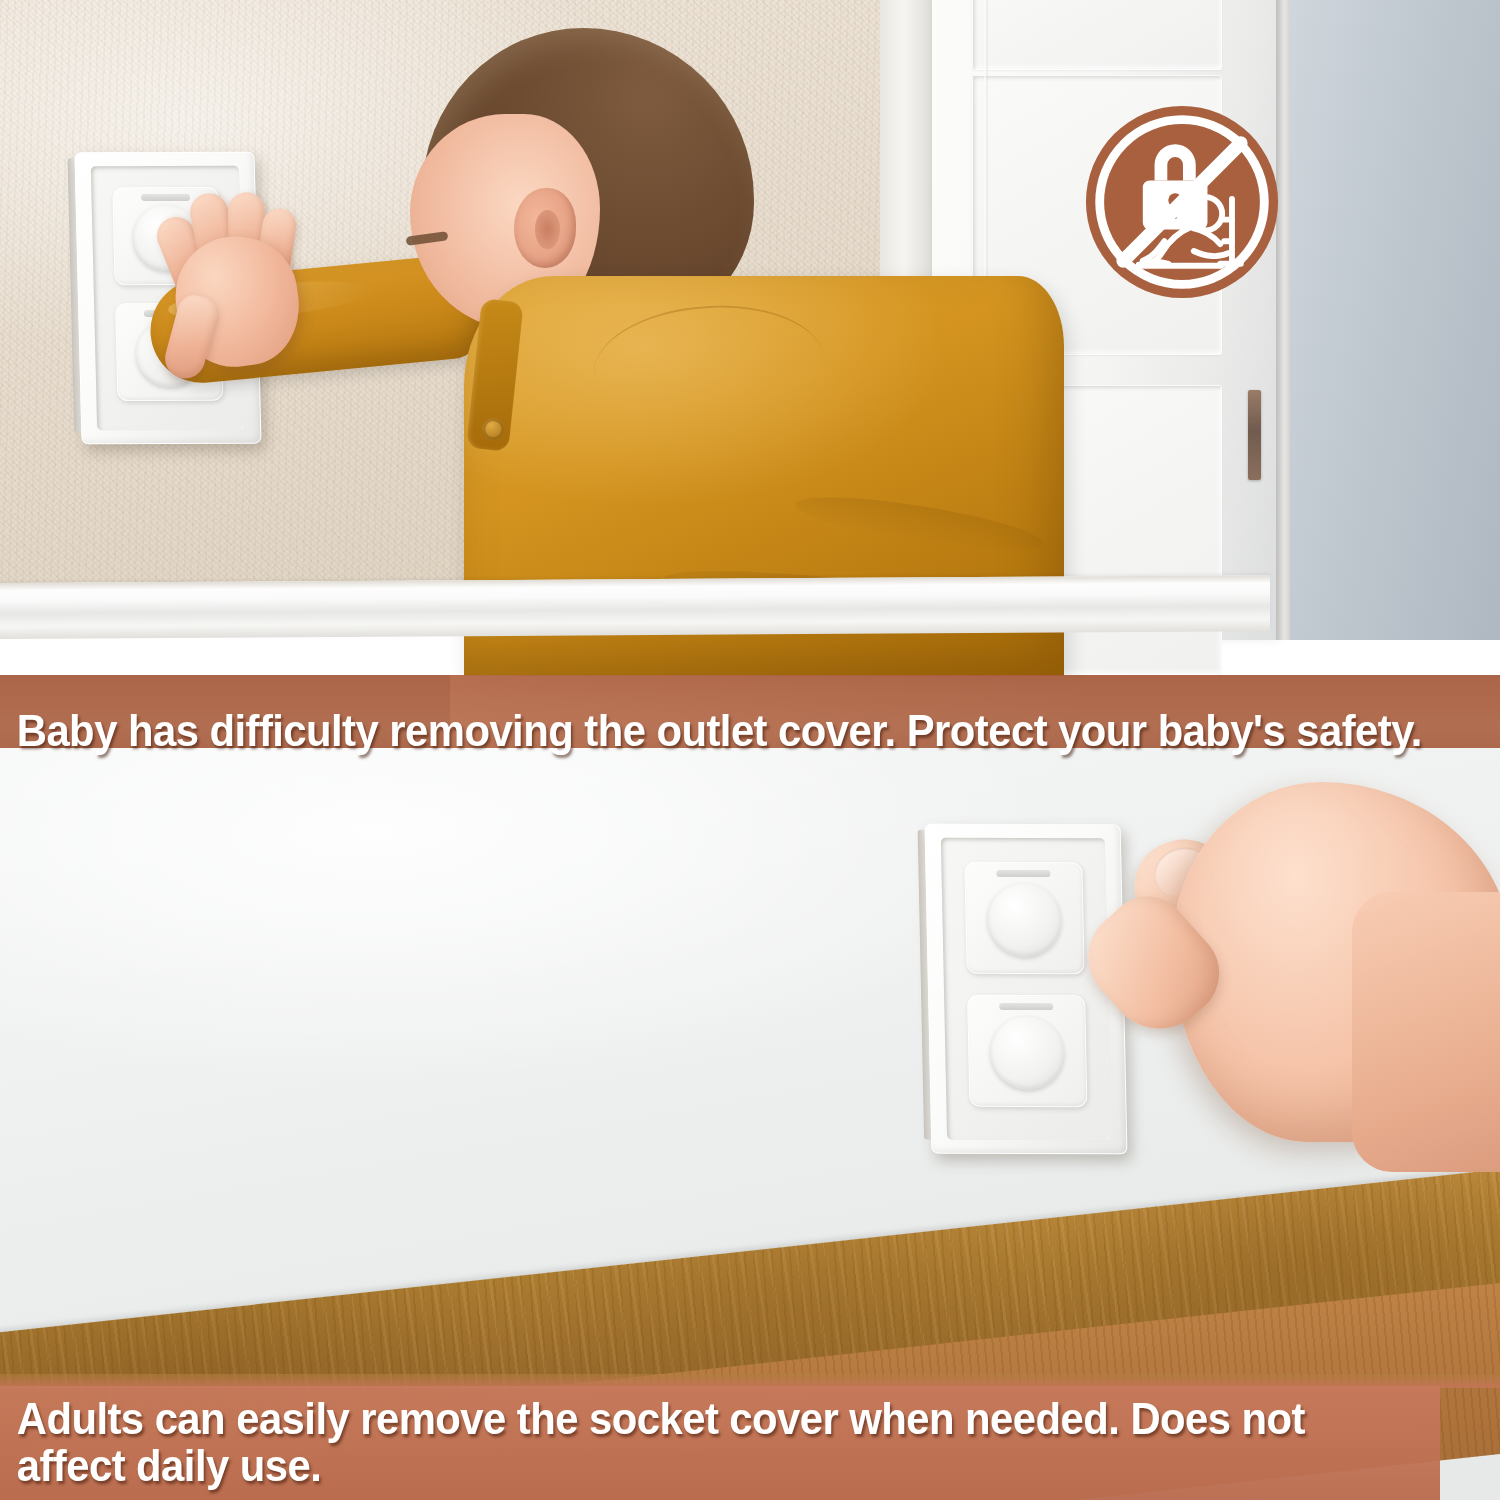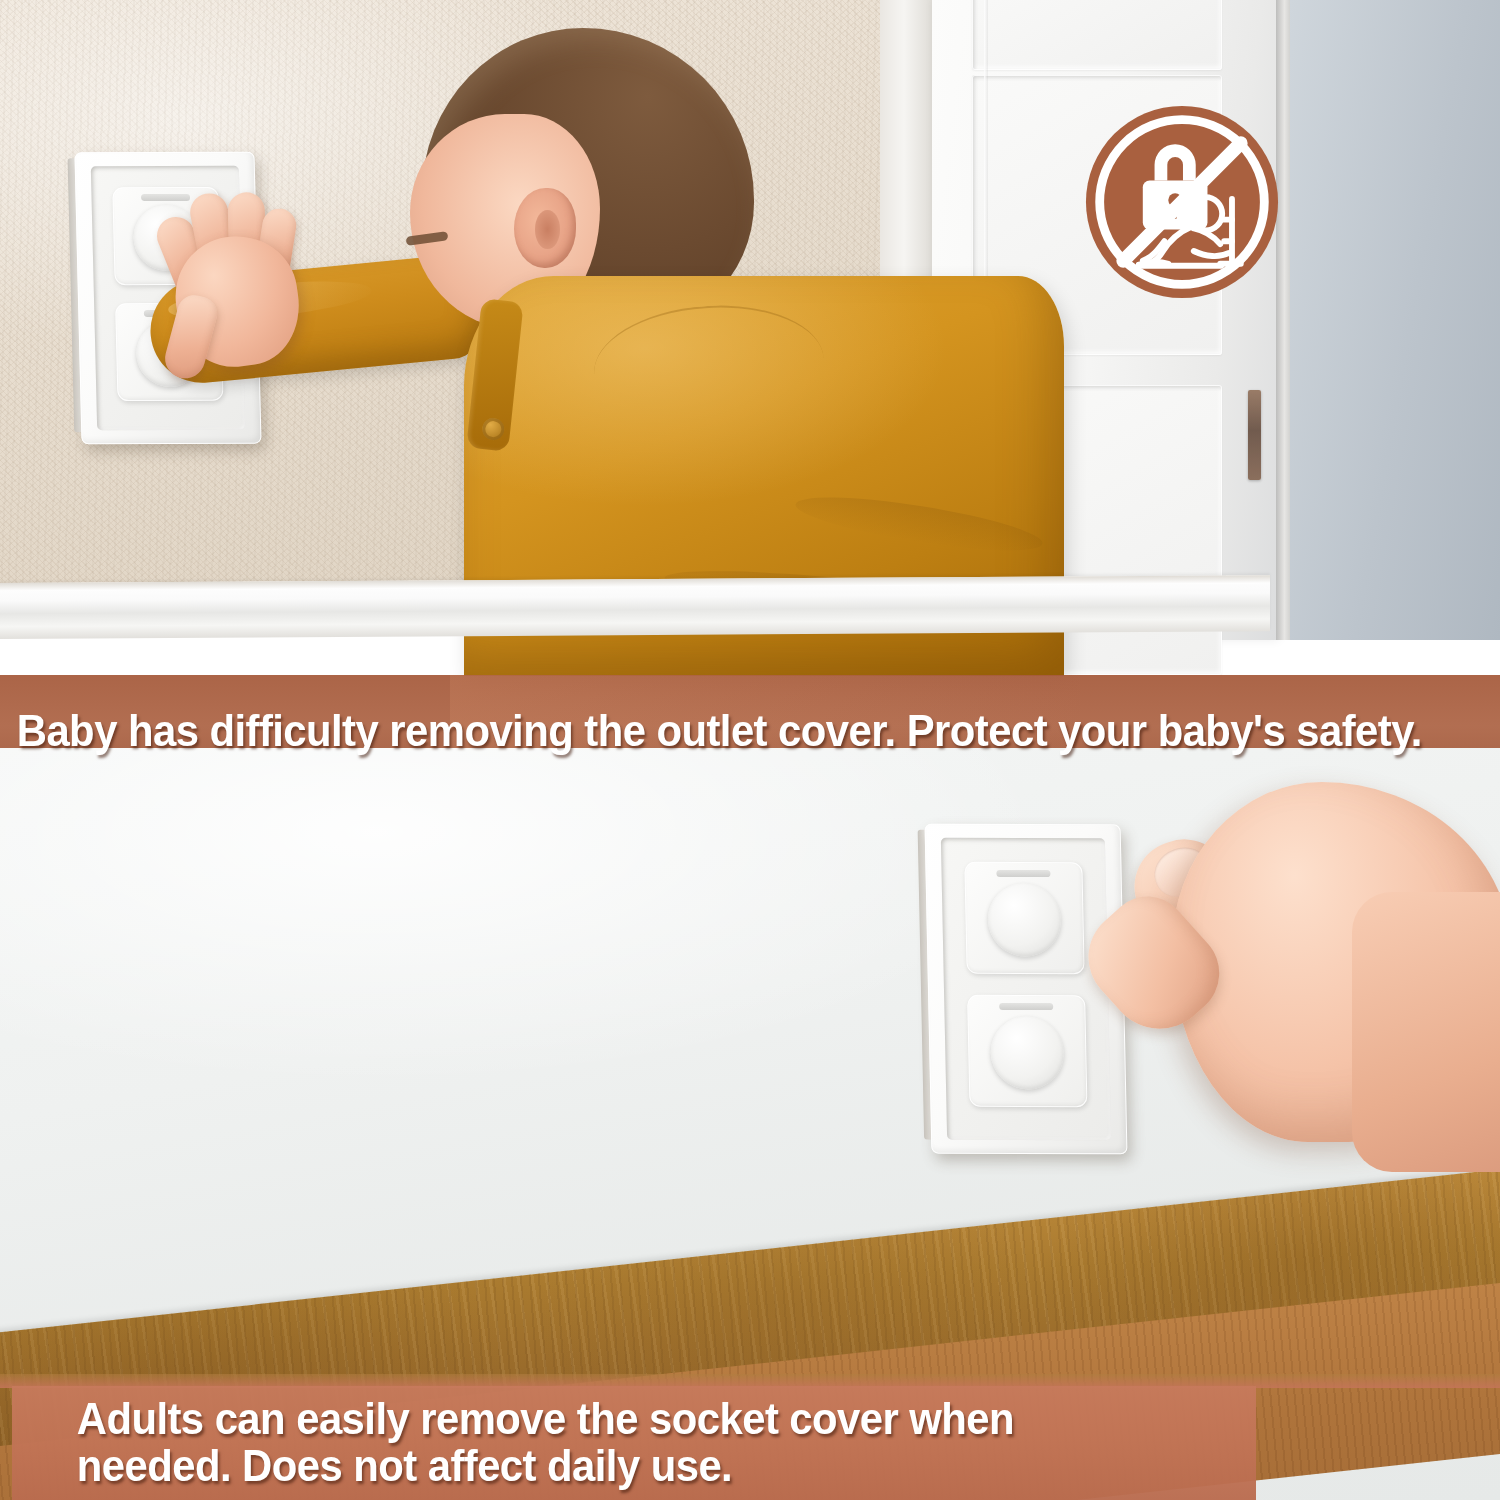--- a/index.html
+++ b/index.html
@@ -481,28 +481,27 @@
     box-shadow: inset 0 1px 2px rgba(190,130,100,0.35);
   }
   .an1 { left: 132px; top: 96px;  width: 56px; height: 48px; transform: rotate(-20deg); }
   .an2 { left: 190px; top: 116px; width: 58px; height: 50px; transform: rotate(-9deg); }
   .an3 { left: 254px; top: 132px; width: 56px; height: 50px; transform: rotate(2deg); }
   .an4 { left: 312px; top: 150px; width: 52px; height: 46px; transform: rotate(11deg); }
 
   
   .banner-bottom {
     position: absolute;
-    left: 12px; top: 1386px;
-    width: 1244px; height: 114px;
+    left: 0; top: 1386px;
+    width: 1440px; height: 114px;
     background: linear-gradient(180deg, rgba(199,122,92,0.95) 0%, rgba(194,116,86,0.95) 50%, rgba(186,108,79,0.96) 100%);
     display: flex;
     align-items: center;
     overflow: hidden;
     z-index: 8;
-    padding-left: 48px;
   }
   .banner-bottom .banner-text {
     white-space: normal;
     font-size: 45px;
     line-height: 1.04;
     padding-right: 24px;
   }
   .banner-top-hair {
     position: absolute;
     left: 0; top: 1374px; width: 1500px; height: 14px;

